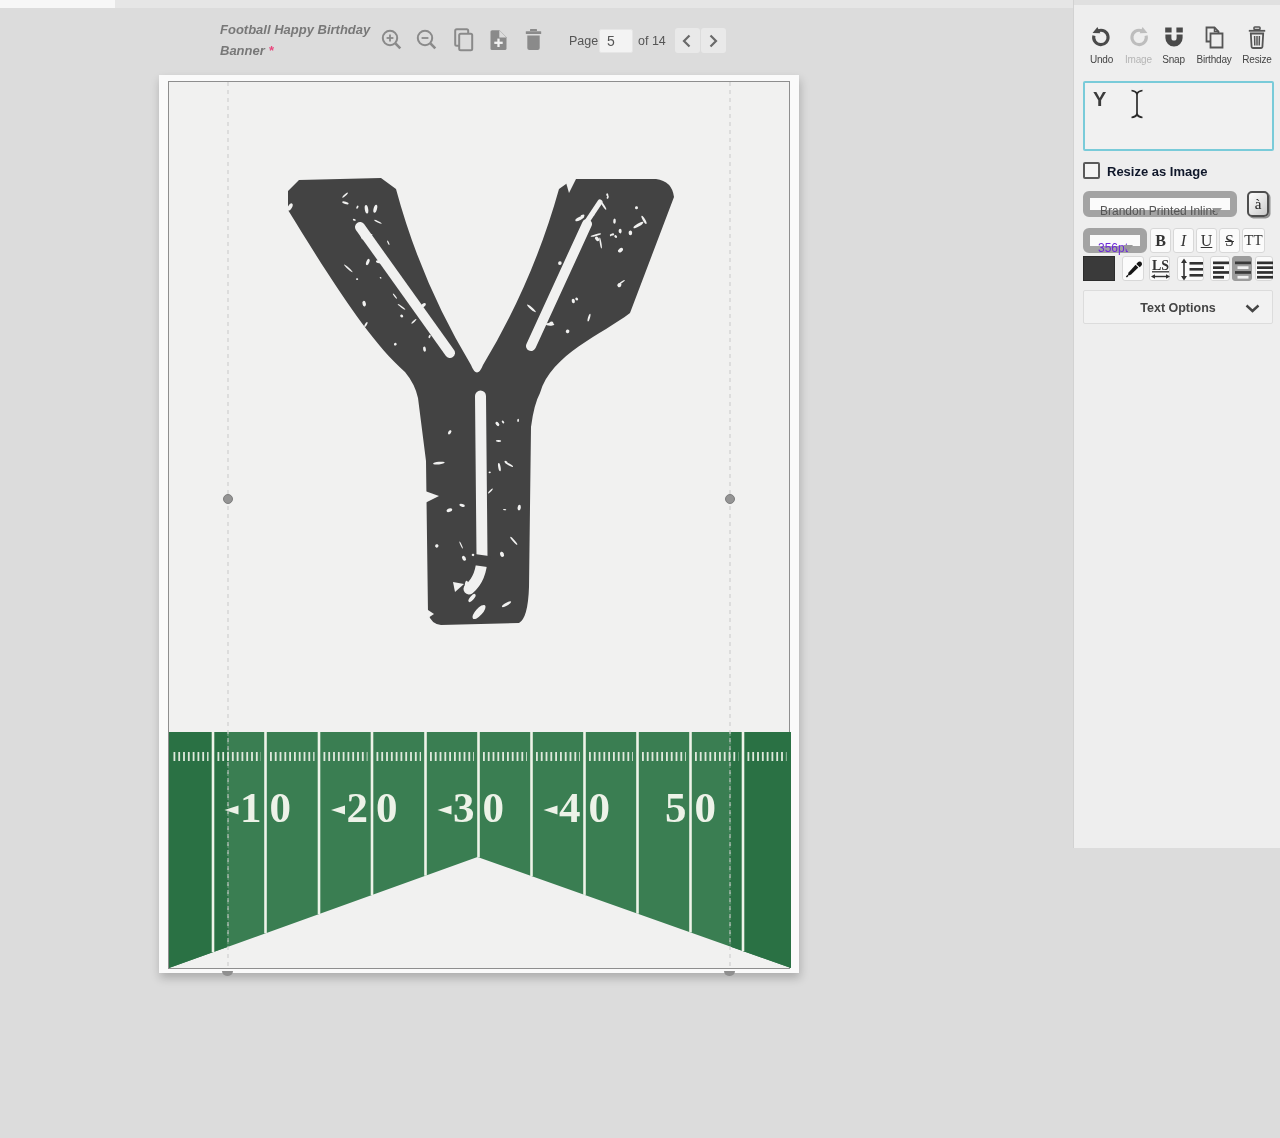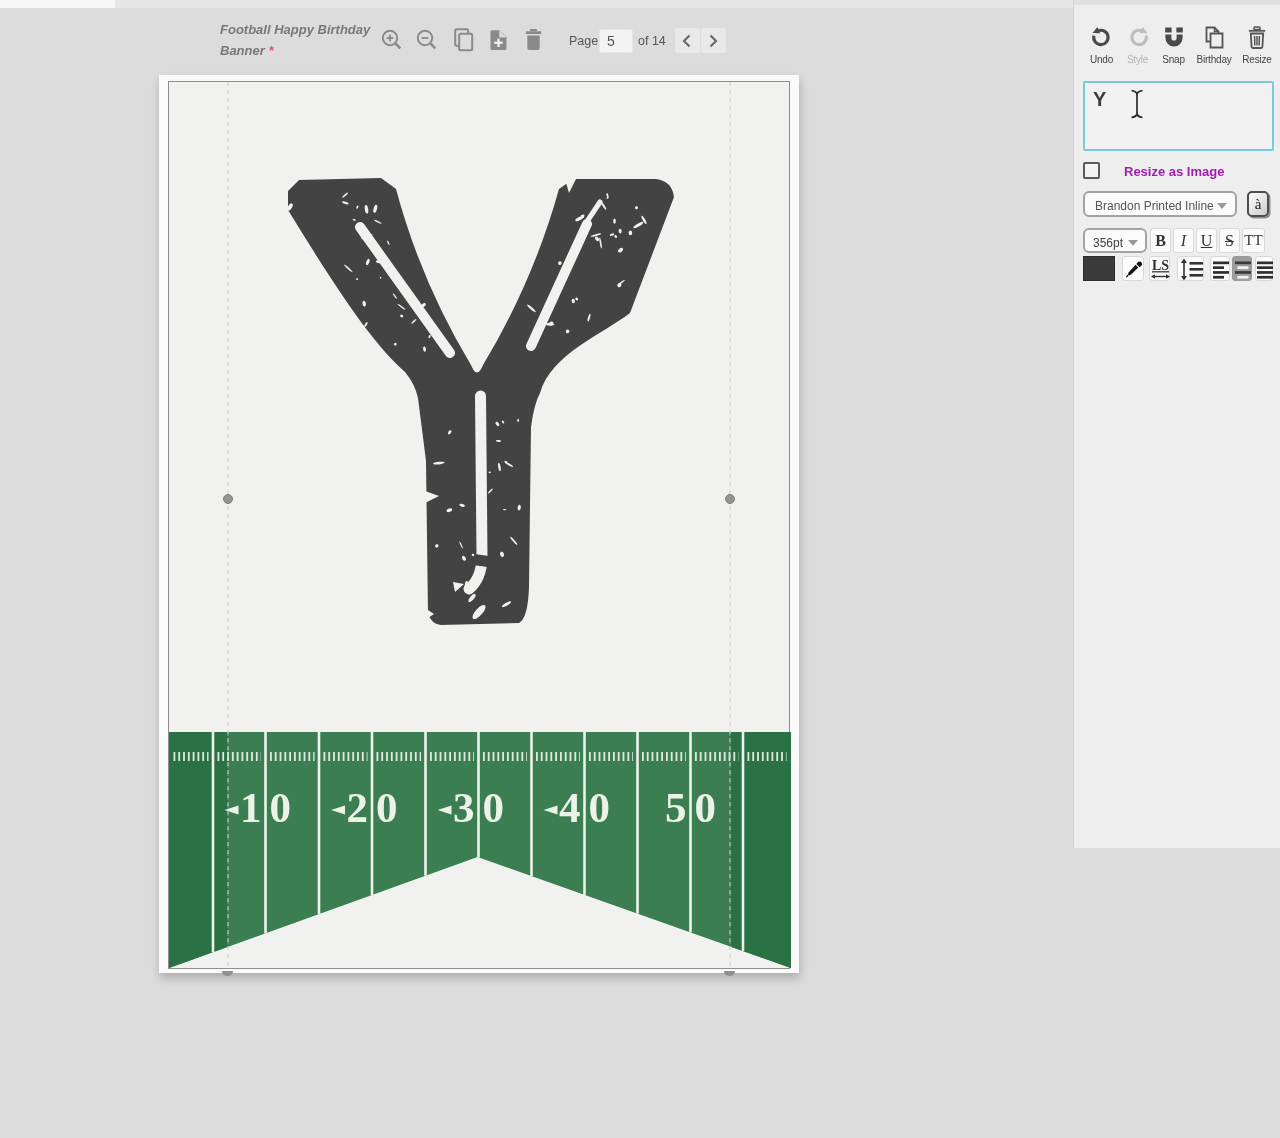--- a/index.html
+++ b/index.html
@@ -29,28 +29,28 @@
 #sbtop { position:absolute; left:0; top:0; width:207px; height:5px; background:#e0e0e0; }
 .sbico { position:absolute; top:26px; text-align:center; }
 .sbico .lbl { font-size:10px; color:#444; margin-top:1px; letter-spacing:-0.2px; }
 .sbico.dis .lbl { color:#b5b5b5; }
 #txtarea { position:absolute; left:9px; top:81px; width:191px; height:70px; background:#f1f1f1;
   border:2px solid #79cbd9; border-radius:2px; }
 #txtarea .yglyph { position:absolute; left:8px; top:5px; font-weight:bold; font-size:20px; color:#3c3c3c; }
 #chkrow { position:absolute; left:9px; top:162px; width:190px; height:20px; }
 #chkbox { position:absolute; left:0; top:0; width:17px; height:17px; border:2px solid #5a5a5a;
   border-radius:2px; background:#f4f4f4; }
-#chklbl { position:absolute; left:41px; top:2px; font-size:13px; font-weight:bold; color:#a21caf; white-space:nowrap; }
-.inp { position:absolute; background:#fbfbfb; border:2px solid #a3a3a3; border-radius:6px; }
+#chklbl { position:absolute; left:24px; top:2px; font-size:13px; font-weight:bold; color:#0f172a; white-space:nowrap; }
+.inp { position:absolute; background:#fbfbfb; border:7px solid #a3a3a3; border-radius:6px; }
 #fontdd { left:9px; top:191px; width:154px; height:26px; }
 #fontdd .t { position:absolute; left:10px; top:6px; font-size:12px; color:#555; }
 .caret { position:absolute; width:0; height:0; border-left:5px solid transparent;
   border-right:5px solid transparent; border-top:6px solid #999; }
 #sizedd { left:9px; top:228px; width:64px; height:25px; }
-#sizedd .t { position:absolute; left:8px; top:6px; font-size:12px; color:#404040; }
+#sizedd .t { position:absolute; left:8px; top:6px; font-size:12px; color:#6d28d9; }
 .fbtn { position:absolute; top:228px; width:21px; height:25px; background:#fbfbfb;
   border:1px solid #d8d8d8; border-radius:3px; text-align:center;
   font-family:"Liberation Serif", serif; font-size:16px; color:#333; line-height:23px; }
 .fbtn2 { position:absolute; top:256px; height:25px; background:#fbfbfb;
   border:1px solid #d8d8d8; border-radius:3px; }
 #swatch { position:absolute; left:9px; top:256px; width:32px; height:25px; background:#3a3a3a;
   border:1px solid #2c2c2c; }
 .collbar { position:absolute; left:9px; width:190px; height:34px; background:#f2f2f2;
   border:1px solid #dcdcdc; border-radius:2px; }
 .collbar .t { position:absolute; left:0; right:0; top:10px; text-align:center;
@@ -266,21 +266,21 @@
 
 <div id="sidebar">
   <div id="sbtop"></div>
   <div class="sbico" style="left:15px;width:25px"><svg width="24" height="23" viewBox="0 0 24 23">
 <path d="M8.3,4.7 A7.2,7.2 0 1 1 3.9,9.6" fill="none" stroke="#4a4a4a" stroke-width="3.1"></path>
 <path d="M2.6,6.9 L10.3,7.3 L7.4,0.9 Z" fill="#4a4a4a"></path>
         </svg><div class="lbl">Undo</div></div>
   <div class="sbico dis" style="left:51px;width:25px"><svg width="24" height="23" viewBox="0 0 24 23">
 <path d="M15.7,4.7 A7.2,7.2 0 1 0 20.1,9.6" fill="none" stroke="#bdbdbd" stroke-width="3.1"></path>
 <path d="M21.4,6.9 L13.7,7.3 L16.6,0.9 Z" fill="#bdbdbd"></path>
-        </svg><div class="lbl">Style</div></div>
+        </svg><div class="lbl">Image</div></div>
   <div class="sbico" style="left:87px;width:25px"><svg width="22" height="23" viewBox="0 0 22 23">
 <rect x="2.2" y="1.5" width="6.4" height="5" fill="#4a4a4a"></rect>
 <rect x="13.4" y="1.5" width="6.4" height="5" fill="#4a4a4a"></rect>
 <path d="M5.4,8.6 V12 A5.6,5.6 0 0 0 16.6,12 V8.6" fill="none" stroke="#4a4a4a" stroke-width="6"></path>
         </svg><div class="lbl">Snap</div></div>
   <div class="sbico" style="left:117px;width:46px"><svg width="24" height="23" viewBox="0 0 24 23">
 <path d="M4.5,1.5 H12.5 L16.5,5.5 V15.5 H4.5 Z" fill="none" stroke="#555" stroke-width="1.8"></path>
 <path d="M12.5,1.5 V5.5 H16.5" fill="none" stroke="#555" stroke-width="1.5"></path>
 <path d="M8.5,7.5 H20.5 V21.5 H8.5 Z" fill="#eeeeee" stroke="#555" stroke-width="1.8"></path>
         </svg><div class="lbl">Birthday</div></div>
@@ -352,14 +352,20 @@
 <rect x="4.5" y="9.3" width="11" height="2.7" fill="#f2f2f2"></rect>
 <rect x="2" y="14.1" width="16" height="2.7" fill="#3a3a3a"></rect>
 <rect x="4.5" y="18.9" width="11" height="2.7" fill="#f2f2f2"></rect>
         </svg></div>
   <div class="fbtn2" style="left:181px;width:18px"><svg width="18" height="25" viewBox="0 0 18 25">
 <rect x="1" y="4.5" width="16" height="2.7" fill="#2f2f2f"></rect>
 <rect x="1" y="9.3" width="16" height="2.7" fill="#2f2f2f"></rect>
 <rect x="1" y="14.1" width="16" height="2.7" fill="#2f2f2f"></rect>
 <rect x="1" y="18.9" width="16" height="2.7" fill="#2f2f2f"></rect>
         </svg></div>
+  <div class="collbar" style="top:290px">
+        <div class="t">Text Options</div>
+        <svg width="15" height="9" viewBox="0 0 15 9">
+          <path d="M1.5,1.5 L7.5,7 L13.5,1.5" fill="none" stroke="#454545" stroke-width="2.4"></path>
+        </svg>
+      </div>
 </div>
 </div>
 
 </body></html>

